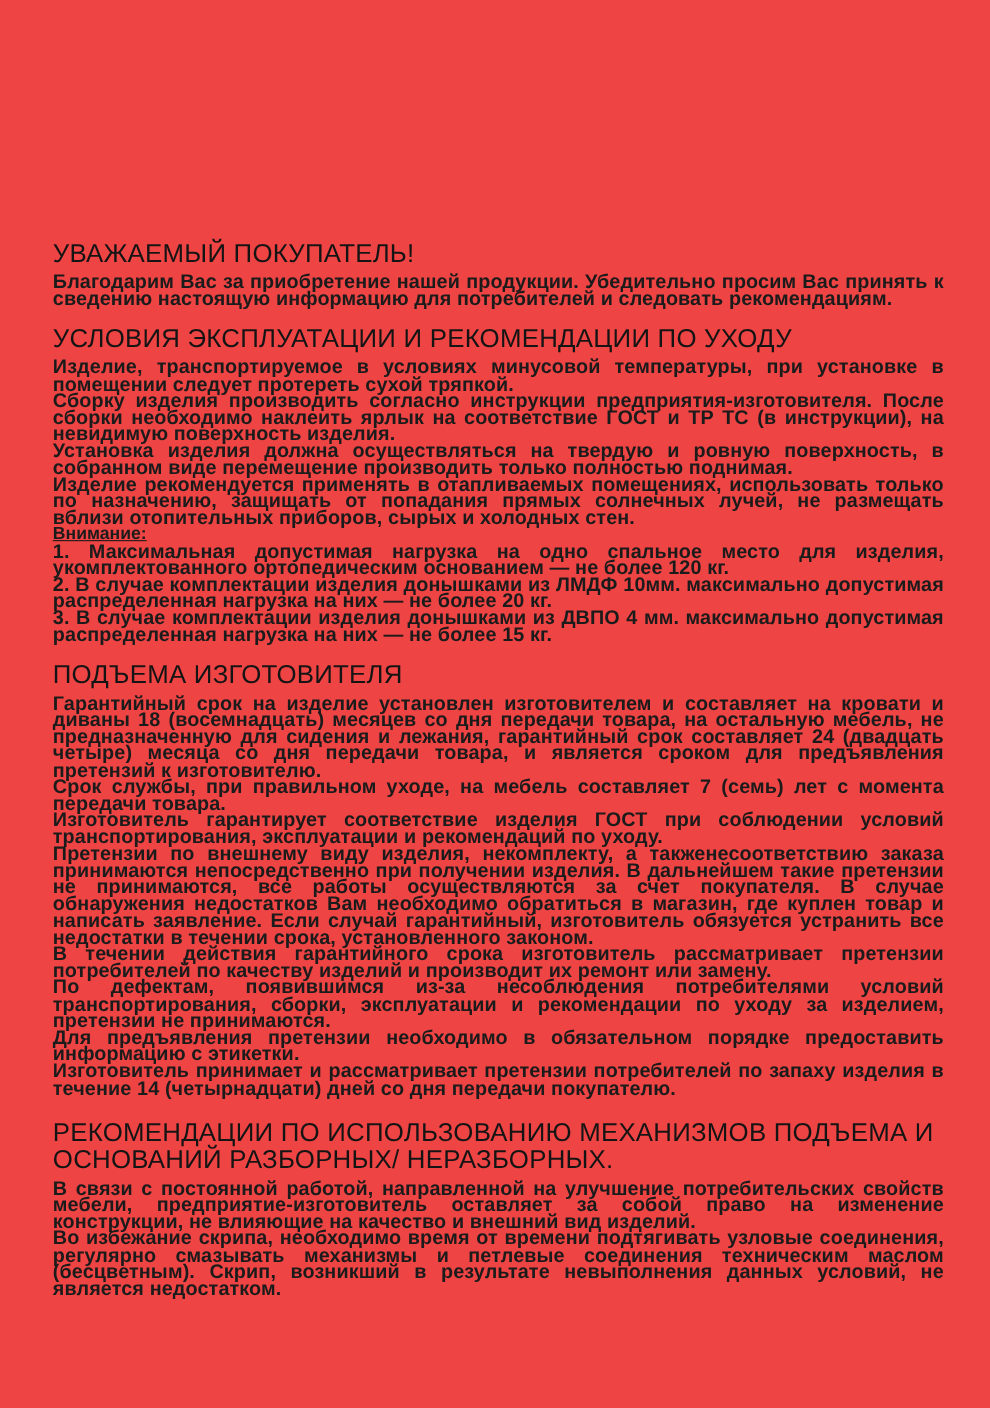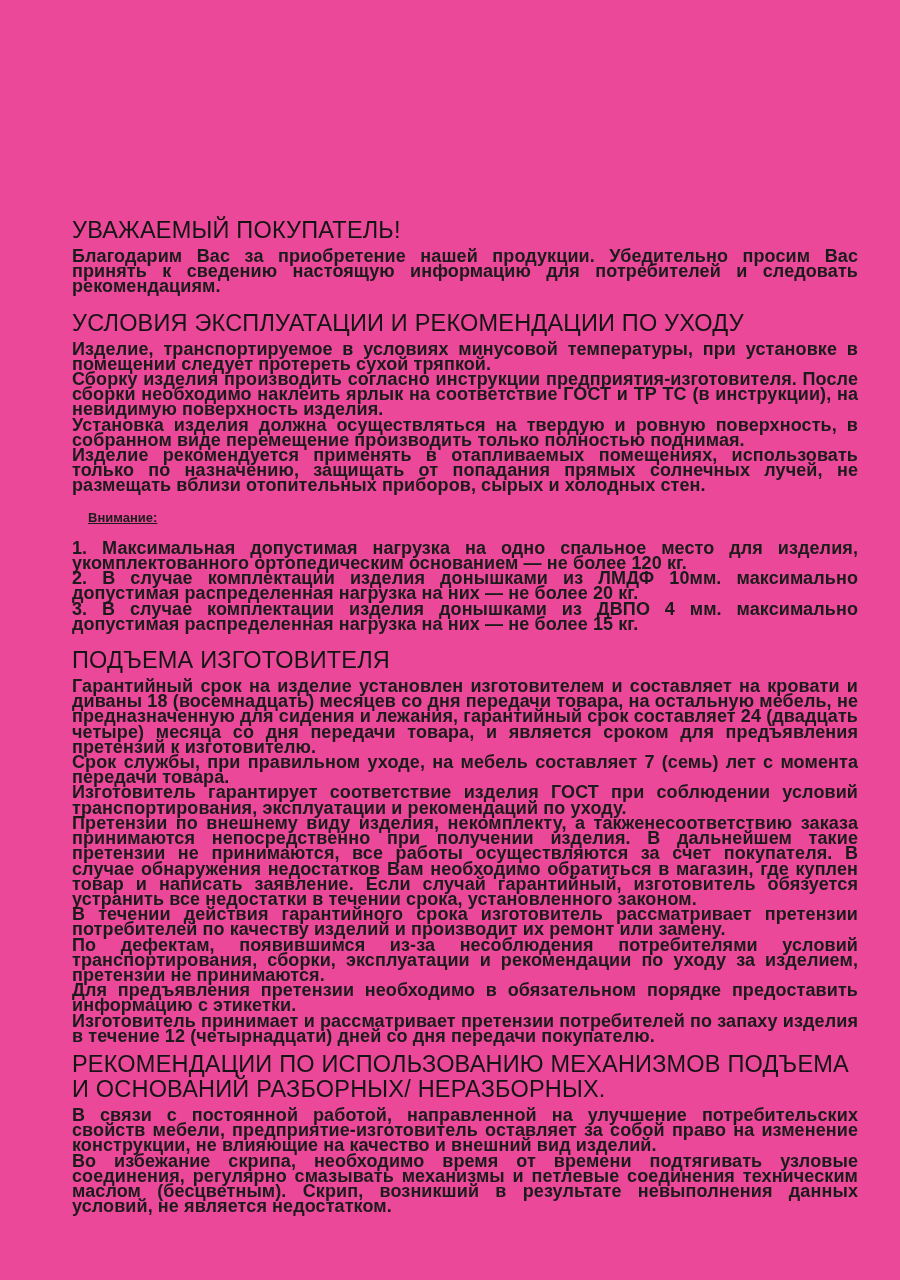--- a/index.html
+++ b/index.html
@@ -11,46 +11,46 @@
     width: 900px;
     height: 1280px;
     font-family: "Liberation Sans", "DejaVu Sans", sans-serif;
     color: #1b1b1b;
     overflow: hidden;
   }
   .page {
     box-sizing: border-box;
     width: 900px;
     height: 1280px;
-    padding: 218px 42px 0 72px;
-    background: #ec4899;
+    padding: 218px 42px 0 48px;
+    background: #ef4444;
   }
   .section { margin: 0; }
   .section-heading {
     font-size: 23.5px;
     font-weight: normal;
     line-height: 25px;
     letter-spacing: 0.2px;
     margin: 16px 0 6px 0;
     color: #141414;
   }
   .section:first-child .section-heading { margin-top: 0; }
-  .section--mechanisms .section-heading { margin-top: 8px; }
+  .section--mechanisms .section-heading { margin-top: 20px; }
   .section-body { }
   .para {
     margin: 0;
     font-size: 18px;
     line-height: 15.2px;
     letter-spacing: 0.1px;
     text-align: justify;
     font-weight: bold;
   }
   .attention-label {
-    margin: 16px;
-    font-size: 13px;
+    margin: 0;
+    font-size: 16px;
     line-height: 15.2px;
     font-weight: bold;
     text-decoration: underline;
   }
 </style>
 </head>
 <body>
 
 <div class="page">
 
@@ -78,21 +78,21 @@
   <div class="section">
     <h1 class="section-heading">ПОДЪЕМА ИЗГОТОВИТЕЛЯ</h1>
     <div class="section-body">
       <p class="para">Гарантийный срок на изделие установлен изготовителем и составляет на кровати и диваны 18 (восемнадцать) месяцев со дня передачи товара, на остальную мебель, не предназначенную для сидения и лежания, гарантийный срок составляет 24 (двадцать четыре) месяца со дня передачи товара, и является сроком для предъявления претензий к изготовителю.</p>
       <p class="para">Срок службы, при правильном уходе, на мебель составляет 7 (семь) лет с момента передачи товара.</p>
       <p class="para">Изготовитель гарантирует соответствие изделия ГОСТ при соблюдении условий транспортирования, эксплуатации и рекомендаций по уходу.</p>
       <p class="para">Претензии по внешнему виду изделия, некомплекту, а такженесоответствию заказа принимаются непосредственно при получении изделия. В дальнейшем такие претензии не принимаются, все работы осуществляются за счет покупателя. В случае обнаружения недостатков Вам необходимо обратиться в магазин, где куплен товар и написать заявление. Если случай гарантийный, изготовитель обязуется устранить все недостатки в течении срока, установленного законом.</p>
       <p class="para">В течении действия гарантийного срока изготовитель рассматривает претензии потребителей по качеству изделий и производит их ремонт или замену.</p>
       <p class="para">По дефектам, появившимся из-за несоблюдения потребителями условий транспортирования, сборки, эксплуатации и рекомендации по уходу за изделием, претензии не принимаются.</p>
       <p class="para">Для предъявления претензии необходимо в обязательном порядке предоставить информацию с этикетки.</p>
-      <p class="para">Изготовитель принимает и рассматривает претензии потребителей по запаху изделия в течение 12 (четырнадцати) дней со дня передачи покупателю.</p>
+      <p class="para">Изготовитель принимает и рассматривает претензии потребителей по запаху изделия в течение 14 (четырнадцати) дней со дня передачи покупателю.</p>
     </div>
   </div>
 
   <div class="section section--mechanisms">
     <h1 class="section-heading">РЕКОМЕНДАЦИИ ПО ИСПОЛЬЗОВАНИЮ МЕХАНИЗМОВ ПОДЪЕМА И ОСНОВАНИЙ РАЗБОРНЫХ/ НЕРАЗБОРНЫХ.</h1>
     <div class="section-body">
       <p class="para">В связи с постоянной работой, направленной на улучшение потребительских свойств мебели, предприятие-изготовитель оставляет за собой право на изменение конструкции, не влияющие на качество и внешний вид изделий.</p>
       <p class="para">Во избежание скрипа, необходимо время от времени подтягивать узловые соединения, регулярно смазывать механизмы и петлевые соединения техническим маслом (бесцветным). Скрип, возникший в результате невыполнения данных условий, не является недостатком.</p>
     </div>
   </div>

